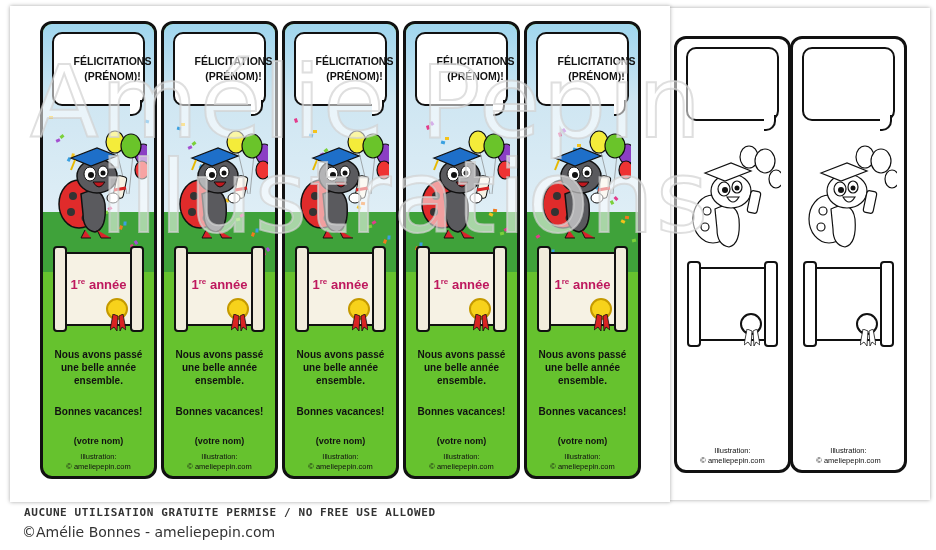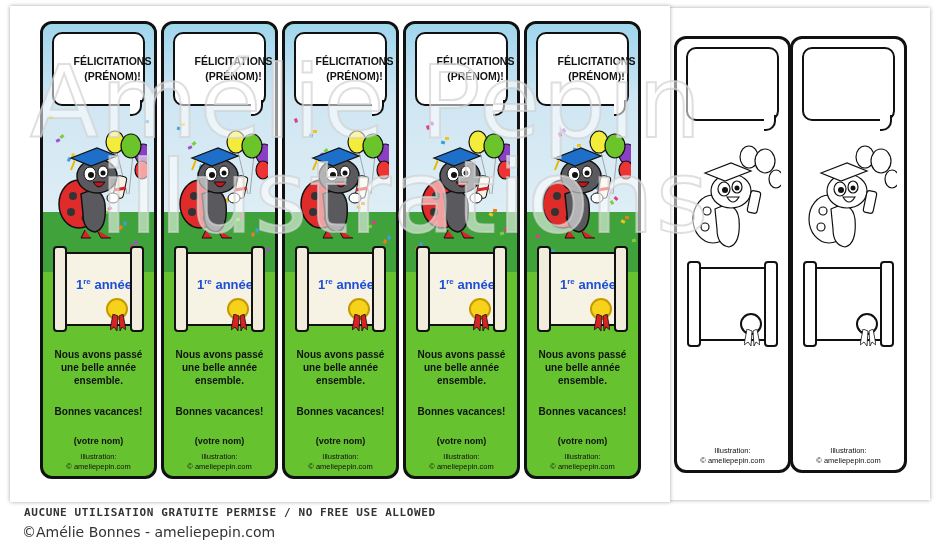--- a/index.html
+++ b/index.html
@@ -15,21 +15,21 @@
   .bm.color .grass{position:absolute;left:0;right:0;top:188px;height:60px;background:#3fa23a;}
   .bubble{position:absolute;left:9px;right:9px;top:8px;height:70px;background:#fff;border:2.5px solid #111;border-radius:10px;display:flex;flex-direction:column;align-items:center;justify-content:center;}
   .bubble-tail{position:absolute;right:12px;top:76px;width:10px;height:14px;border-right:2.5px solid #111;border-bottom:2.5px solid #111;border-radius:0 0 10px 0;background:#fff;}
   .bubble span{font-weight:bold;font-size:10.5px;color:#111;line-height:15px;font-family:"Liberation Sans",sans-serif;padding-left:28px;}
   .bug{position:absolute;left:14px;top:100px;width:90px;height:120px;}
   .scroll{position:absolute;left:8px;right:8px;top:222px;height:86px;}
   .scroll-body{position:absolute;left:12px;right:12px;top:6px;height:70px;background:#f6f2e4;border:2px solid #111;}
   .scroll-rod{position:absolute;top:0;width:10px;height:82px;background:#f1ecdc;border:2px solid #111;border-radius:4px;}
   .scroll-rod.l{left:2px;} .scroll-rod.r{right:2px;}
   .bm.bw .scroll-body,.bm.bw .scroll-rod{background:#fff;}
-  .grade{position:absolute;left:0;right:0;top:23px;text-align:right;font-weight:bold;font-size:13px;color:#1d4ed8;font-family:"Liberation Sans",sans-serif;}
+  .grade{position:absolute;left:0;right:0;top:23px;text-align:center;font-weight:bold;font-size:13px;color:#be185d;font-family:"Liberation Sans",sans-serif;}
   .grade sup{font-size:8px;}
   .medal{position:absolute;right:18px;top:52px;width:18px;height:18px;border-radius:50%;background:#f7d21b;border:2px solid #c59a00;}
   .bm.bw .medal{background:#fff;border-color:#111;}
   .ribbon{position:absolute;right:20px;top:68px;width:16px;height:18px;}
   .msg{position:absolute;left:0;right:0;text-align:center;font-weight:bold;font-size:10px;line-height:13px;color:#111;font-family:"Liberation Sans",sans-serif;}
   .credit{position:absolute;left:0;right:0;bottom:4px;text-align:center;font-size:7.5px;line-height:10px;color:#111;font-family:"Liberation Sans",sans-serif;}
   .confetti{position:absolute;width:4px;height:3px;}
   .watermark{position:absolute;left:30px;top:55px;font-size:100px;line-height:95px;color:rgba(255,255,255,0.55);-webkit-text-stroke:2px rgba(210,210,210,0.7);font-family:"DejaVu Sans",sans-serif;white-space:nowrap;pointer-events:none;letter-spacing:2px;}
   .footer-warn{position:absolute;left:24px;top:506px;font-size:11px;font-weight:bold;color:#333;letter-spacing:0.6px;font-family:"DejaVu Sans Mono",monospace;}
   .footer-copy{position:absolute;left:22px;top:524px;font-size:14px;color:#333;font-family:"DejaVu Sans",sans-serif;}

